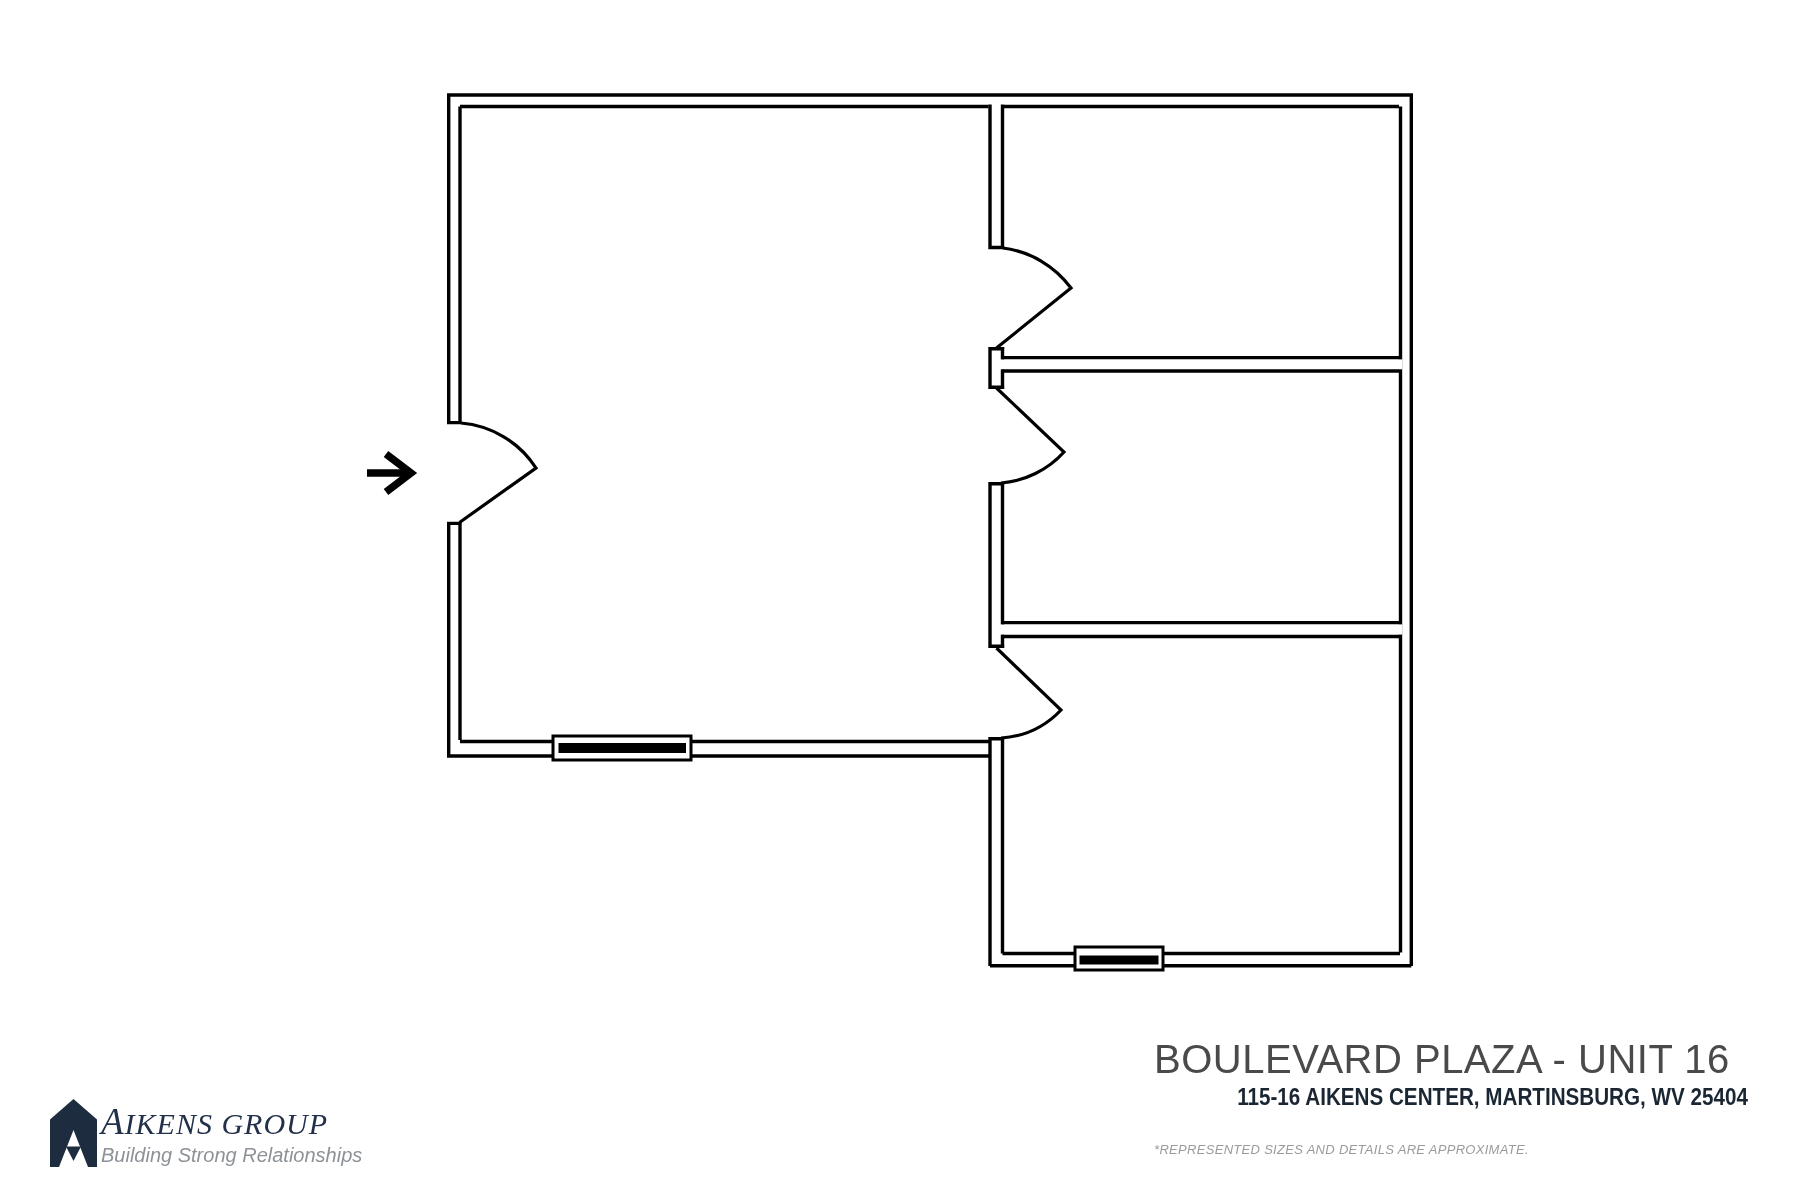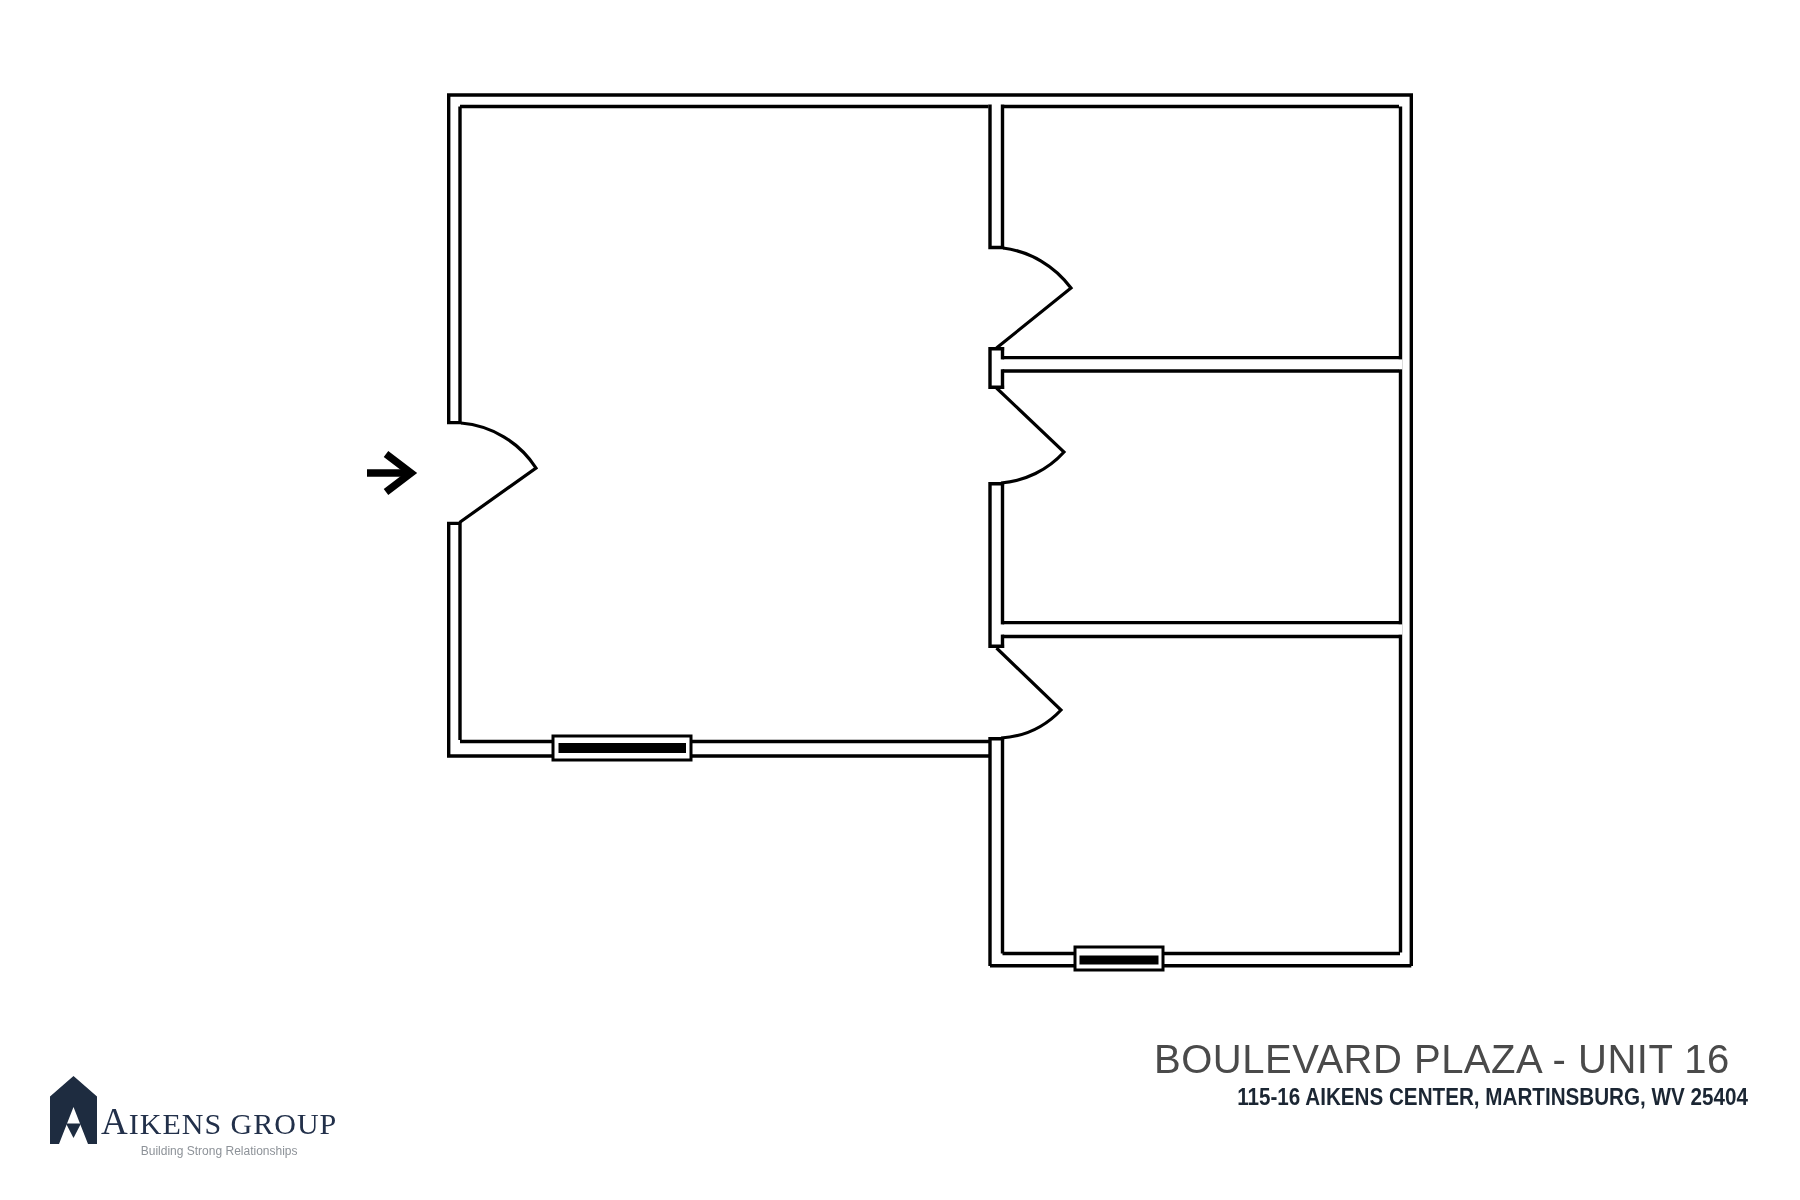--- a/index.html
+++ b/index.html
@@ -23,31 +23,31 @@
     font-size:24px;font-weight:700;color:#1b2633;
     margin-top:3px;letter-spacing:0;
     transform:scaleX(.86);transform-origin:100% 50%;
   }
   .tb-disclaimer{
     font-size:13px;font-style:italic;color:#9b9b9b;
     margin-top:31px;letter-spacing:.3px;
   }
 
   
-  .logo{position:absolute;left:50px;top:1062px;display:flex;align-items:center;}
+  .logo{position:absolute;left:50px;top:1062px;display:flex;align-items:flex-end;font-style:italic;}
   .logo-mark{display:block;flex:0 0 auto;}
   .logo-text{margin-left:3px;}
   .logo-name{
     font-family:"Liberation Serif",serif;
     font-size:30px;color:#22304a;letter-spacing:1px;
     line-height:1;margin-top:41px;white-space:nowrap;
   }
   .logo-name::first-letter{font-size:37px;}
   .logo-tagline{
-    font-size:12px;color:#8d9298;margin-top:4px;
+    font-size:20px;color:#8d9298;margin-top:4px;
     text-align:center;white-space:nowrap;
   }
 </style>
 </head>
 <body>
 
 <svg id="plan-svg" width="1800" height="1200" viewBox="0 0 1800 1200" fill="none" stroke="#000000" stroke-width="3.4" stroke-linecap="butt">
 
   <g>
 
@@ -98,20 +98,21 @@
 
   <g stroke-width="7.5" stroke-linejoin="miter">
     <path d="M367 473 H405"></path>
     <path d="M386 454 L411 473 L386 492"></path>
   </g>
 </svg>
 
 <div class="titleblock">
   <div class="tb-title">BOULEVARD PLAZA - UNIT 16</div>
   <div class="tb-address">115-16 AIKENS CENTER, MARTINSBURG, WV 25404</div>
+  <div class="tb-disclaimer">*REPRESENTED SIZES AND DETAILS ARE APPROXIMATE.</div>
 </div>
 
 <div class="logo">
   <svg class="logo-mark" width="48" height="68" viewBox="0 0 48 68">
     <path d="M0 68 L0 20.5 L23.5 0 L47 20.5 L47 68 L38 68 L23.5 31 L9 68 Z" fill="#1e2c40"></path>
     <path d="M16 47.5 L31 47.5 L23.5 62 Z" fill="#1e2c40"></path>
   </svg>
   <div class="logo-text">
     <div class="logo-name">AIKENS GROUP</div>
     <div class="logo-tagline">Building Strong Relationships</div>

